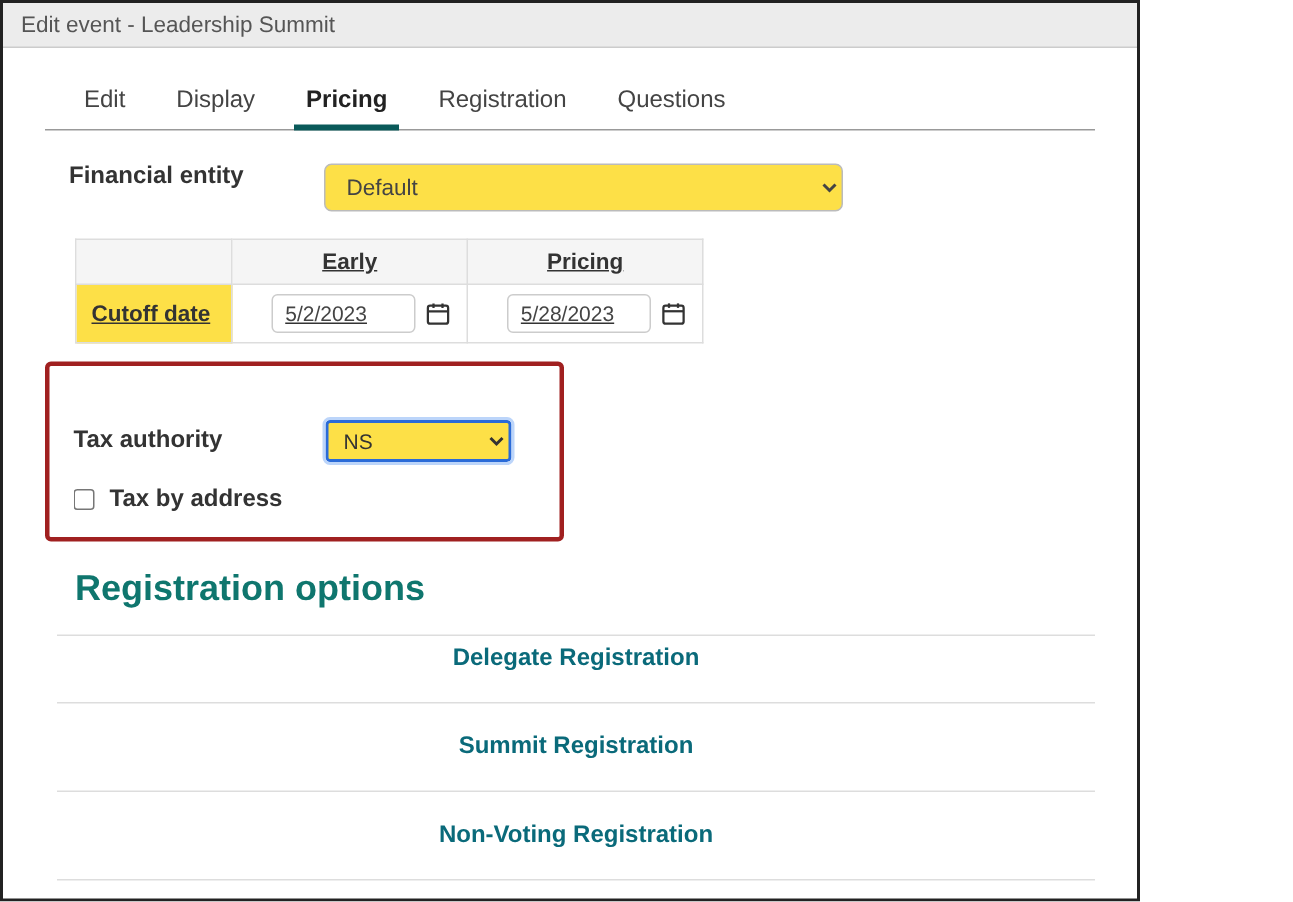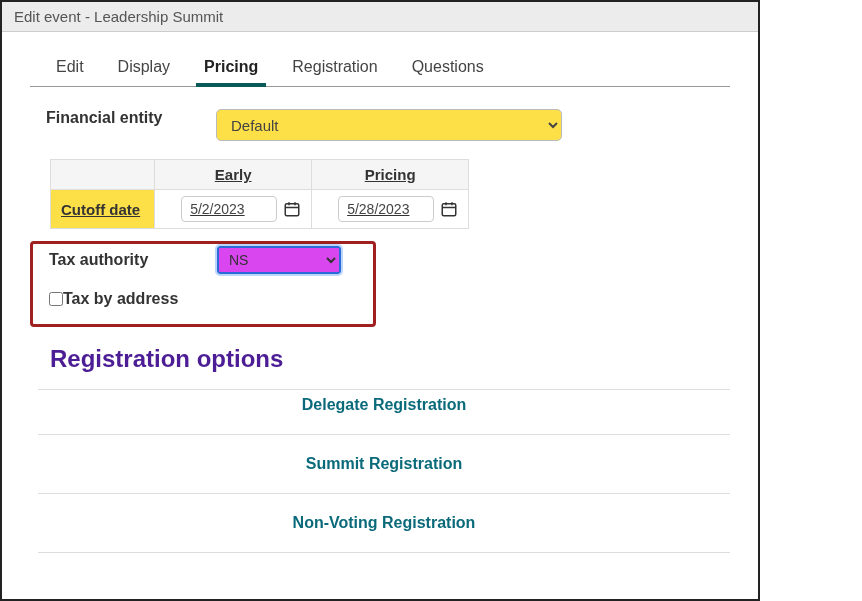--- a/index.html
+++ b/index.html
@@ -121,21 +121,21 @@
     flex-shrink: 0;
     display: inline-block;
   }
   .cal-icon svg { width: 18px; height: 18px; display:block; }
 
   
   .highlight-box {
     border: 3px solid #a02020;
     border-radius: 4px;
     margin-left: 0px;
-    padding: 2px 16px 16px 16px;
+    padding: 36px 16px 16px 16px;
     width: 346px;
     margin-bottom: 18px;
   }
   .hb-row {
     display: flex;
     align-items: center;
     margin-bottom: 16px;
   }
   .hb-label {
     width: 168px;
@@ -145,39 +145,40 @@
   }
   select.small {
     width: 124px;
     height: 28px;
     border: 2px solid #2a6bd8;
     outline: 2px solid #bcd5fa;
     border-radius: 3px;
     padding: 1px 6px;
     font-size: 14px;
     color: #333;
-    background: #d946ef;
+    background: #fde047;
   }
   .hb-check-row {
     display: flex;
     align-items: center;
+    gap: 10px;
   }
   .hb-check-row input[type=checkbox] {
     width: 14px; height: 14px;
   }
   .hb-check-row label {
     font-size: 16px;
     font-weight: 600;
     color: #333;
   }
 
   .section-heading {
     font-size: 24px;
     font-weight: 600;
-    color: #4c1d95;
+    color: #0f766e;
     margin: 4px 0 16px 20px;
   }
   .reg-list {
     margin-left: 8px;
     border-top: 1px solid #ddd;
   }
   .reg-item {
     border-bottom: 1px solid #ddd;
     padding: 20px 12px;
     font-size: 16px;

